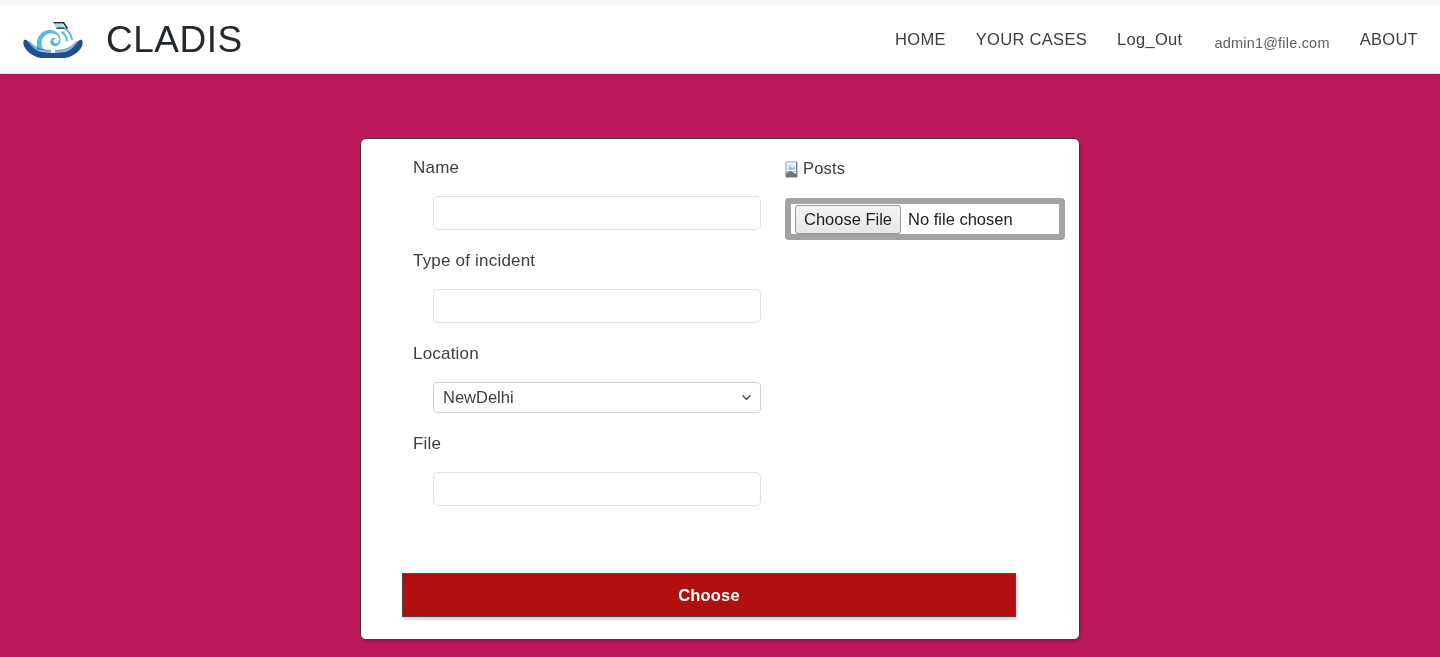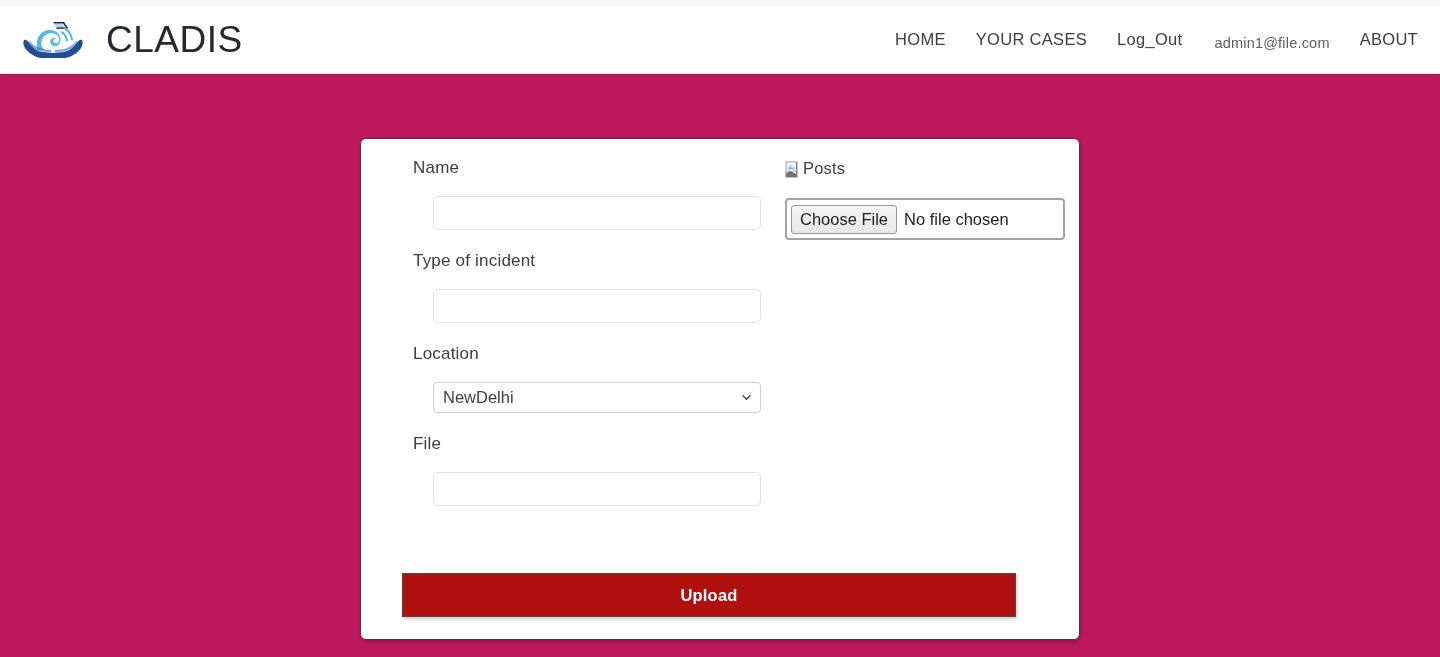--- a/index.html
+++ b/index.html
@@ -188,21 +188,21 @@
     height: 17px;
     flex: 0 0 auto;
     margin-right: 1px;
     position: relative;
     top: 1px;
   }
 
   .file-field {
     width: 280px;
     height: 42px;
-    border: 2px solid #a3a3a3;
+    border: 6px solid #a3a3a3;
     border-radius: 4px;
     background: #ffffff;
     display: flex;
     align-items: center;
     padding: 0 4px;
   }
   .choose-file-btn {
     font-family: "Liberation Sans", sans-serif;
     font-size: 16.5px;
     color: #202124;
@@ -342,17 +342,17 @@
 
         <div class="file-field">
           <button class="choose-file-btn" type="button">Choose File</button>
           <span class="no-file-text">No file chosen</span>
         </div>
 
       </div>
 
     </div>
 
-    <button class="upload-btn" type="submit" style="background: rgb(177, 17, 14);">Upload</button>
+    <button class="upload-btn" type="submit" style="background: rgb(177, 17, 14);">Choose</button>
 
   </section>
 
 </main>
 
 </body></html>

